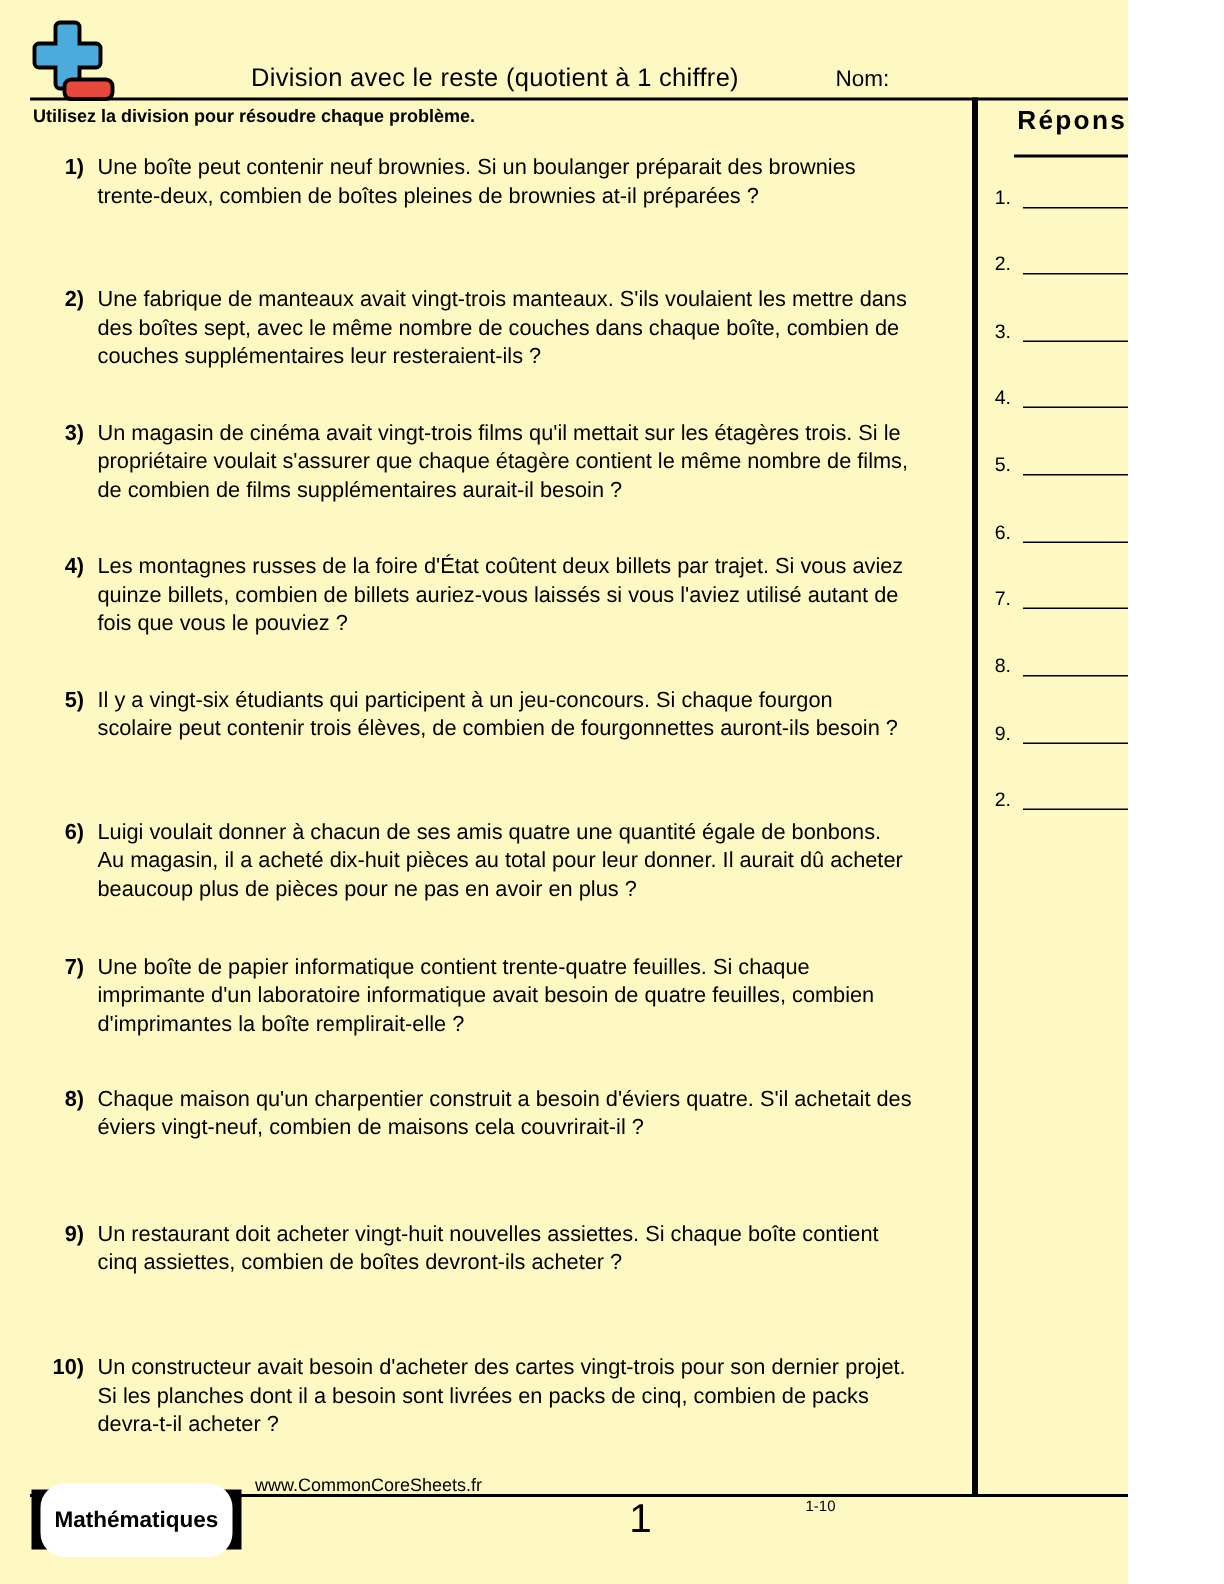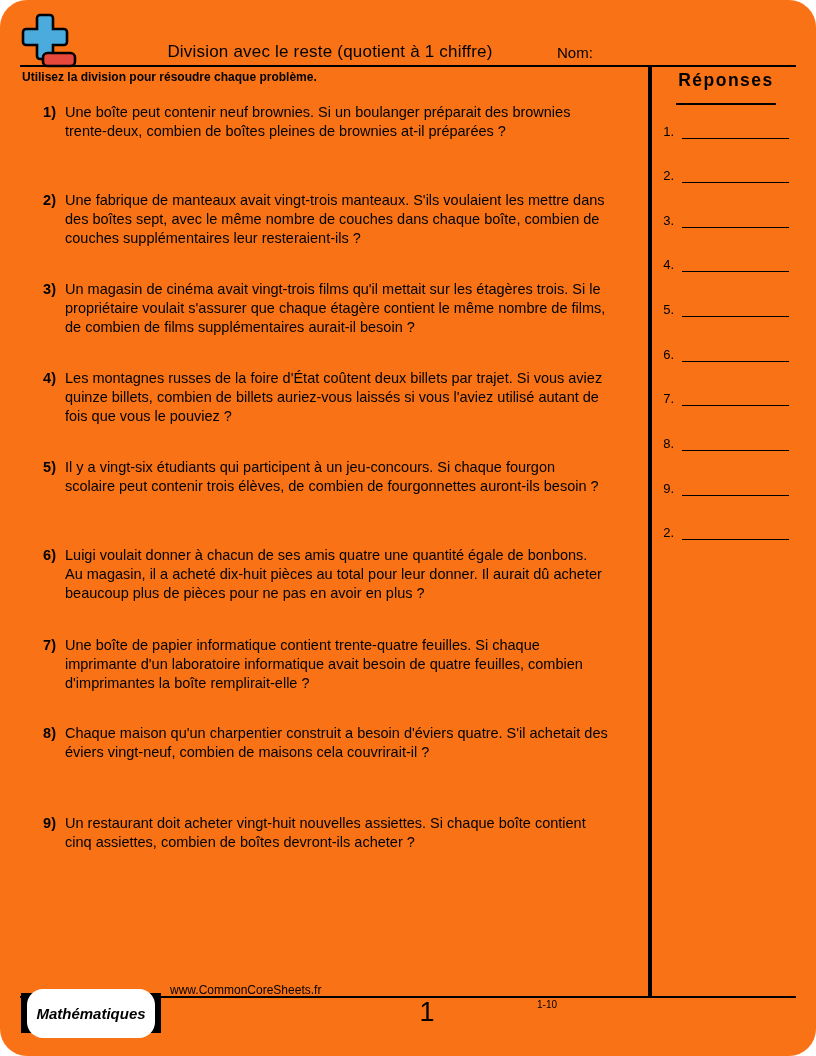--- a/index.html
+++ b/index.html
@@ -1,17 +1,17 @@
 <!DOCTYPE html>
 <html><head>
 <meta charset="utf-8">
 <style>
   html,body{margin:0;padding:0;background:#fff;}
-  .page{position:relative;width:816px;height:1056px;background:#f97316;
-        font-family:"Liberation Sans","DejaVu Sans",sans-serif;color:#000;overflow:hidden;border-radius:27px;}
+  .page{position:relative;width:752px;height:1056px;background:#fef9c3;
+        font-family:"Liberation Sans","DejaVu Sans",sans-serif;color:#000;overflow:hidden;}
 
   
   .logo{position:absolute;left:20px;top:12px;width:60px;height:58px;}
   .title{position:absolute;left:105px;top:42px;width:450px;text-align:center;
          font-size:17px;letter-spacing:.2px;}
   .nom{position:absolute;left:557px;top:44px;font-size:15px;}
   .header-rule{position:absolute;left:20px;top:65px;width:776px;height:2px;background:#000;}
 
   
   .instruction{position:absolute;left:22px;top:70px;font-size:12px;font-weight:bold;}
@@ -33,21 +33,21 @@
   .answer-row{position:absolute;left:658px;width:131px;height:18px;display:flex;
               align-items:flex-end;font-size:13px;}
   .anum{flex:0 0 auto;min-width:16px;text-align:right;line-height:15px;}
   .aline{flex:1;margin-left:8px;border-bottom:1.6px solid #000;height:1px;}
 
   
   .footer-rule{position:absolute;left:20px;top:996px;width:776px;height:1.6px;background:#000;}
   .badge{position:absolute;left:21px;top:993px;width:140px;height:40px;background:#000;
          display:flex;align-items:center;justify-content:center;}
   .badge-pill{background:#fff;border-radius:16px;padding:16px 9px;font-size:15px;font-weight:bold;
-              white-space:nowrap;font-style:italic;}
+              white-space:nowrap;}
   .website{position:absolute;left:170px;top:983px;font-size:12px;}
   .page-num{position:absolute;left:397px;top:997px;width:60px;text-align:center;font-size:27px;}
   .score-label{position:absolute;left:503px;top:999px;width:54px;text-align:right;font-size:10px;}
   .score-grid{position:absolute;left:562px;top:995px;display:flex;}
   .score-grid .cell{box-sizing:border-box;width:24.6px;height:23px;border:1.8px solid #000;
                     margin-left:-1.8px;text-align:center;font-size:12.5px;line-height:20px;
                     background:#fff;}
   .score-grid .cell:first-child{margin-left:0;}
   .score-grid .cell.hl{background:#c5d9f1;}
 </style>
@@ -95,20 +95,24 @@
     <span class="ptext">Une boîte de papier informatique contient trente-quatre feuilles. Si chaque imprimante d'un laboratoire informatique avait besoin de quatre feuilles, combien d'imprimantes la boîte remplirait-elle ?</span>
   </div>
   <div class="problem" style="top:724px">
     <span class="pnum">8)</span>
     <span class="ptext">Chaque maison qu'un charpentier construit a besoin d'éviers quatre. S'il achetait des éviers vingt-neuf, combien de maisons cela couvrirait-il ?</span>
   </div>
   <div class="problem" style="top:814px">
     <span class="pnum">9)</span>
     <span class="ptext">Un restaurant doit acheter vingt-huit nouvelles assiettes. Si chaque boîte contient cinq assiettes, combien de boîtes devront-ils acheter ?</span>
   </div>
+  <div class="problem" style="top:903px">
+    <span class="pnum">10)</span>
+    <span class="ptext">Un constructeur avait besoin d'acheter des cartes vingt-trois pour son dernier projet. Si les planches dont il a besoin sont livrées en packs de cinq, combien de packs devra-t-il acheter ?</span>
+  </div>
 
   <div class="vline"></div>
 
   <div class="reponses">
     <span>Réponses</span>
   </div>
 
   <div class="answer-row" style="top:121px">
     <span class="anum">1.</span>
     <span class="aline"></span>

